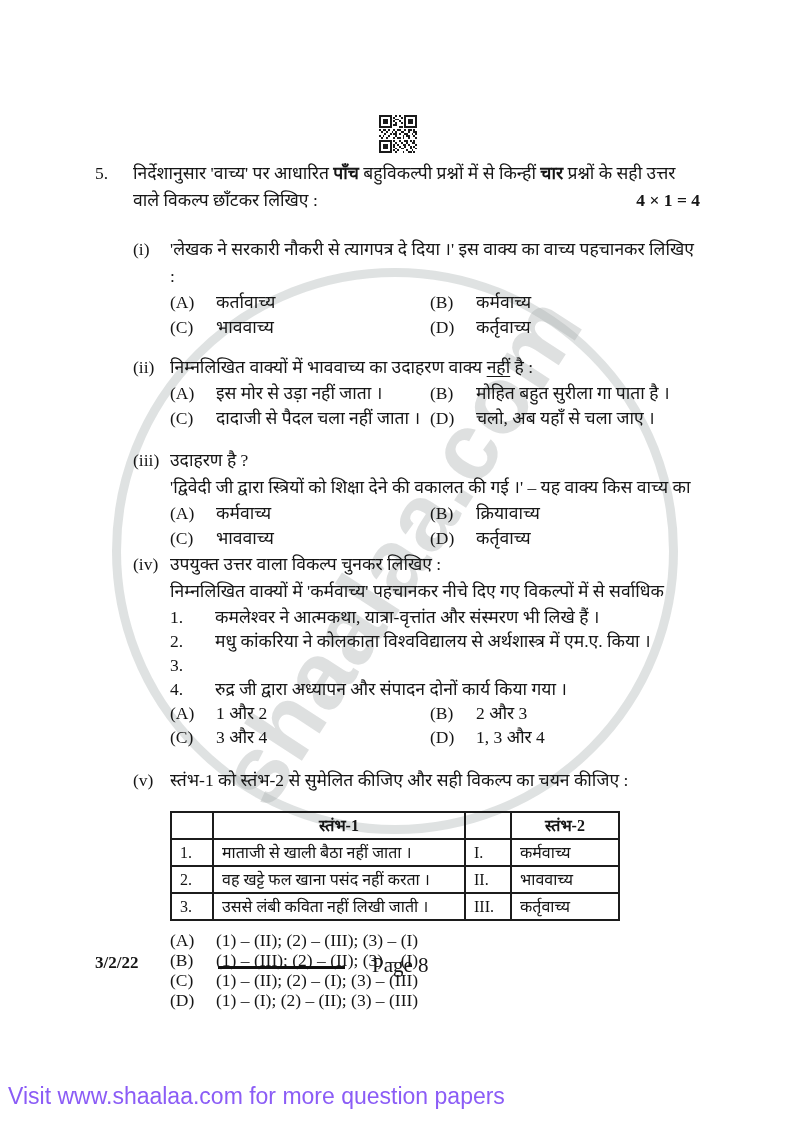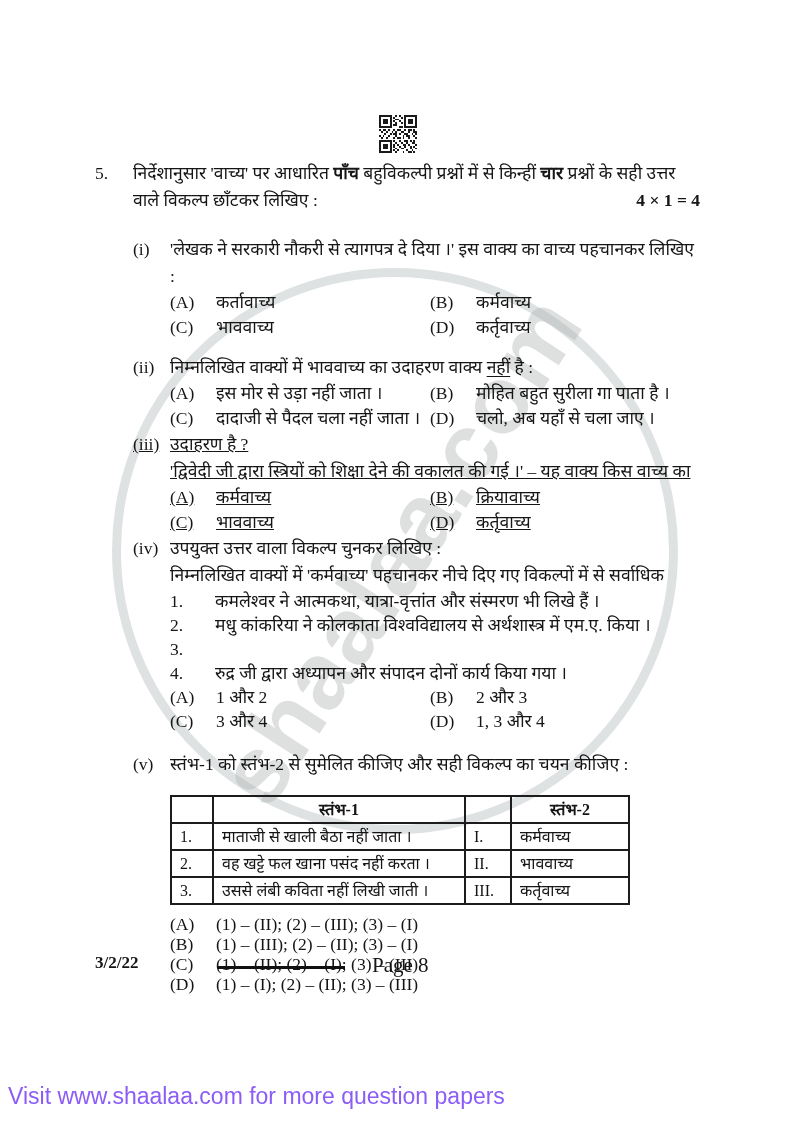--- a/index.html
+++ b/index.html
@@ -46,21 +46,21 @@
   .intro-line2 { display: flex; justify-content: space-between; }
   .marks { font-weight: bold; font-family: "Liberation Serif", serif; }
   .bold { font-weight: bold; }
   .u { text-decoration: underline; text-underline-offset: 3px; }
 
   .part { display: flex; }
   .part-id { width: 37px; flex: none; }
   .part-body { flex: 1; }
   .mt22 { margin-top: 22px; }
   .mt14 { margin-top: 14px; }
-  .mt12 { margin-top: 0; text-decoration: underline; }
+  .mt12 { margin-top: 16px; }
   .mt11 { }
   .mt18 { margin-top: 18px; }
 
   .opt-row { display: flex; line-height: 25px; }
   .opt { display: flex; }
   .opt-left { width: 260px; flex: none; }
   .opt-right { flex: 1; }
   .opt-label { width: 46px; flex: none; }
 
   .stmt-row { display: flex; line-height: 24px; }
@@ -75,21 +75,21 @@
   table.match-table th, table.match-table td {
     border: 2px solid #1c1c1c;
     padding: 1px 8px;
     text-align: left; font-weight: normal;
     vertical-align: middle;
   }
   table.match-table th { text-align: center; font-weight: bold; }
   .col-num { width: 42px; }
   .col-stmt { width: 252px; }
   .col-rom { width: 46px; }
-  .col-match { width: 118px; }
+  .col-match { width: 108px; }
 
   .vopt { display: flex; line-height: 20px; margin-top: 0; }
 
   .footer { position: absolute; left: 0; top: 953px; width: 648px; height: 24px; z-index: 1; }
   .footer .set-code { position: absolute; left: 95px; top: 0; font-weight: bold; font-size: 17px; }
   .footer .foot-line { position: absolute; left: 218px; top: 13px; width: 127px; height: 2.5px; background: #111; }
   .footer .page-label { position: absolute; left: 372px; top: 0; font-weight: normal; font-size: 21px; }
 
   .bottom-caption {
     position: absolute; left: 8px; top: 1083px; z-index: 1;

